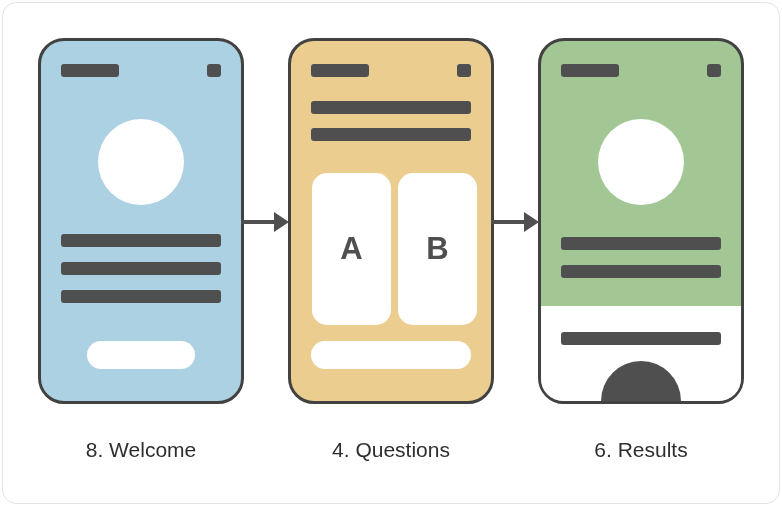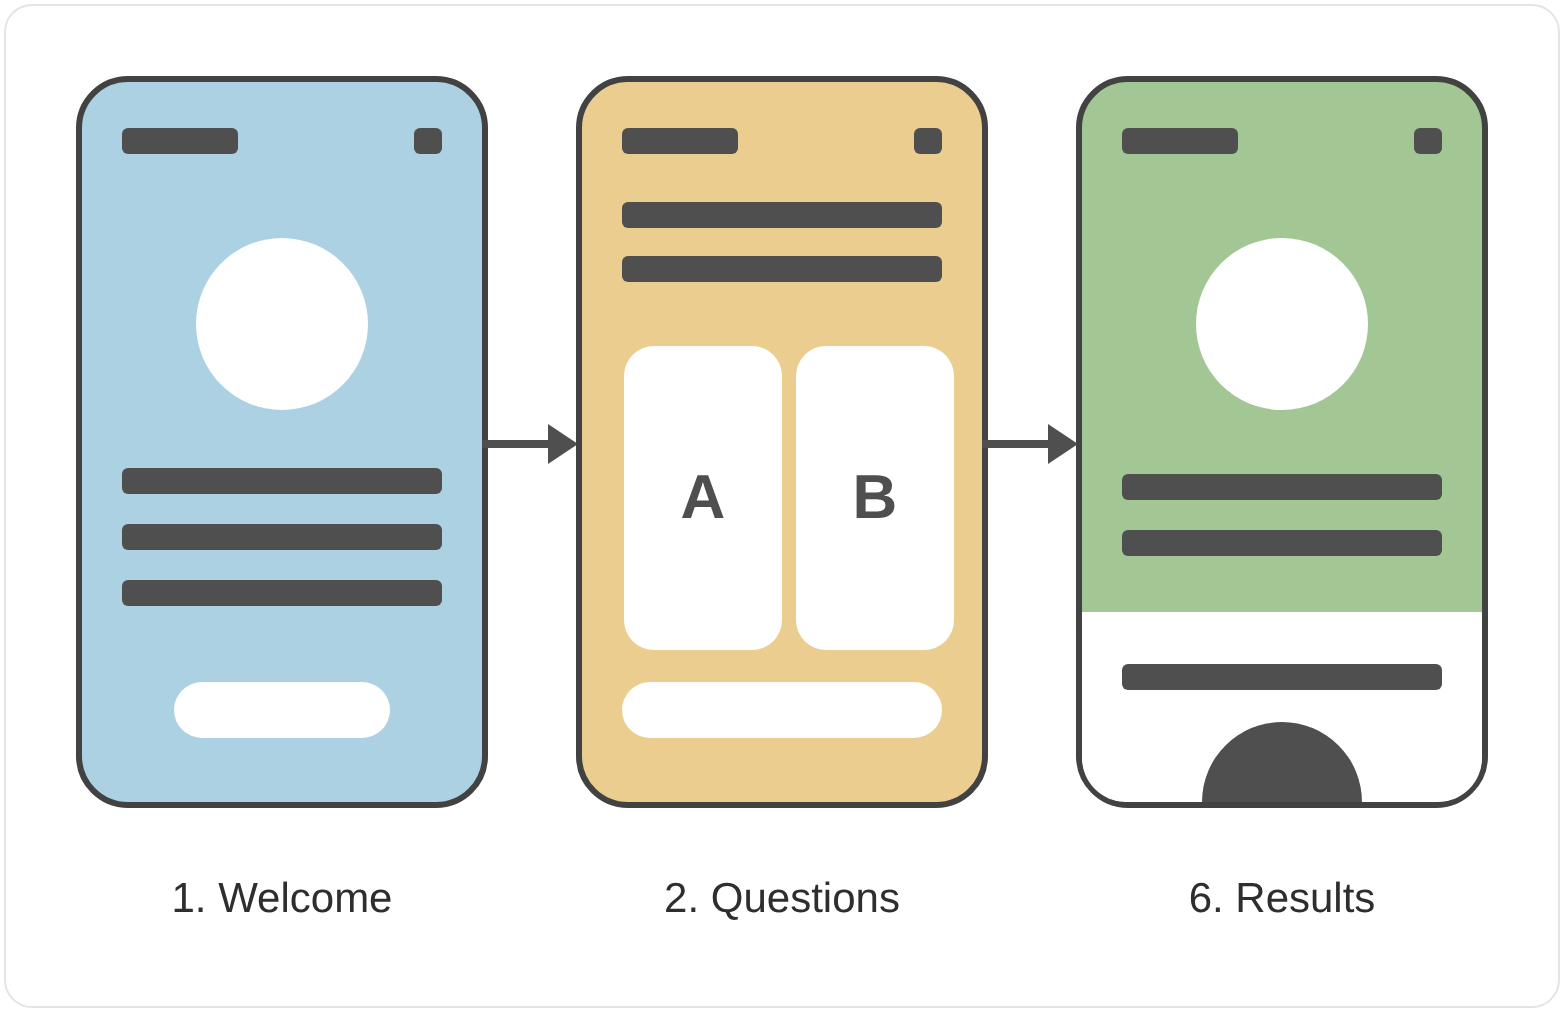--- a/index.html
+++ b/index.html
@@ -172,16 +172,16 @@
     </div>
     <div class="avatar"></div>
     <div class="line" style="top:196px"></div>
     <div class="line" style="top:224px"></div>
     <div class="sheet">
       <div class="line"></div>
       <div class="semi"></div>
     </div>
   </div>
 
-  <div class="step-label step-label--1">1. Welcome</div>
-  <div class="step-label step-label--2">2. Questions</div>
+  <div class="step-label step-label--1">8. Welcome</div>
+  <div class="step-label step-label--2">4. Questions</div>
   <div class="step-label step-label--3">6. Results</div>
 </div>
 
 </body></html>

